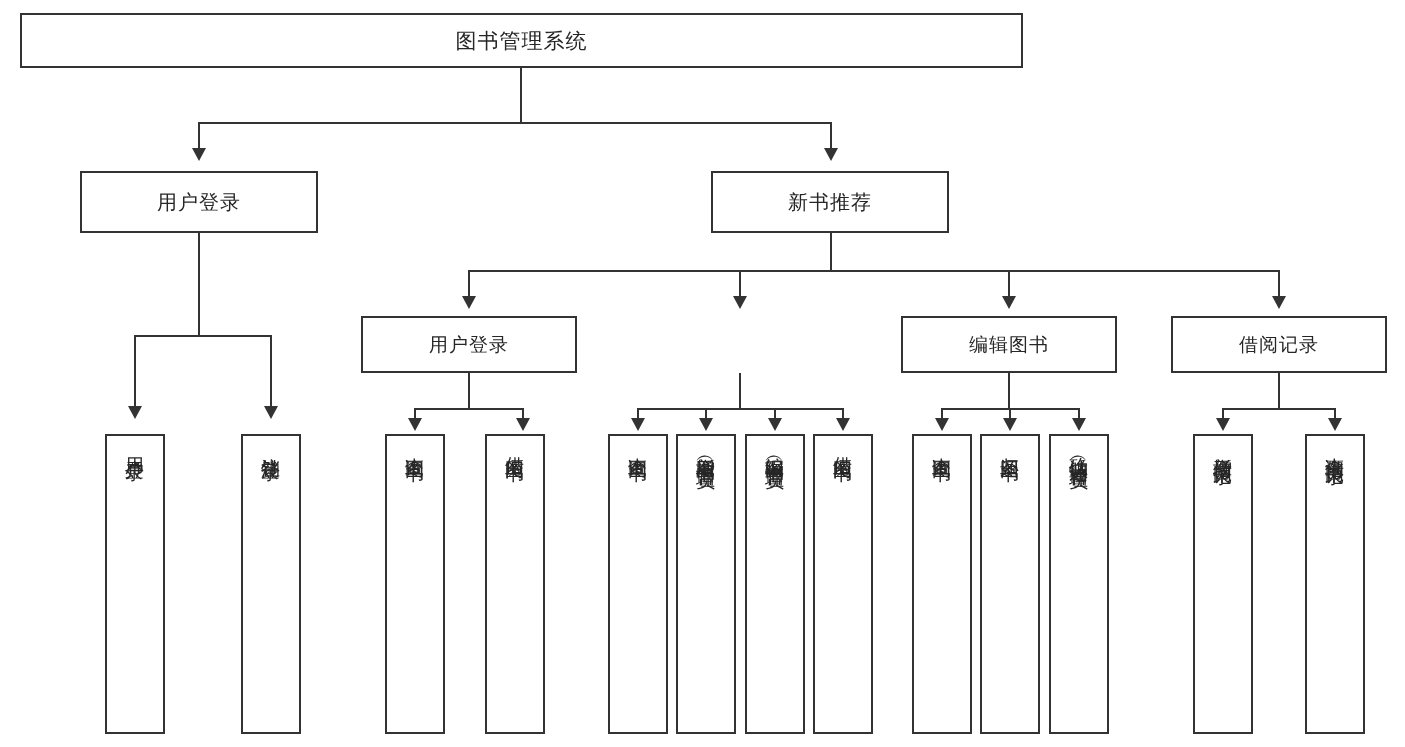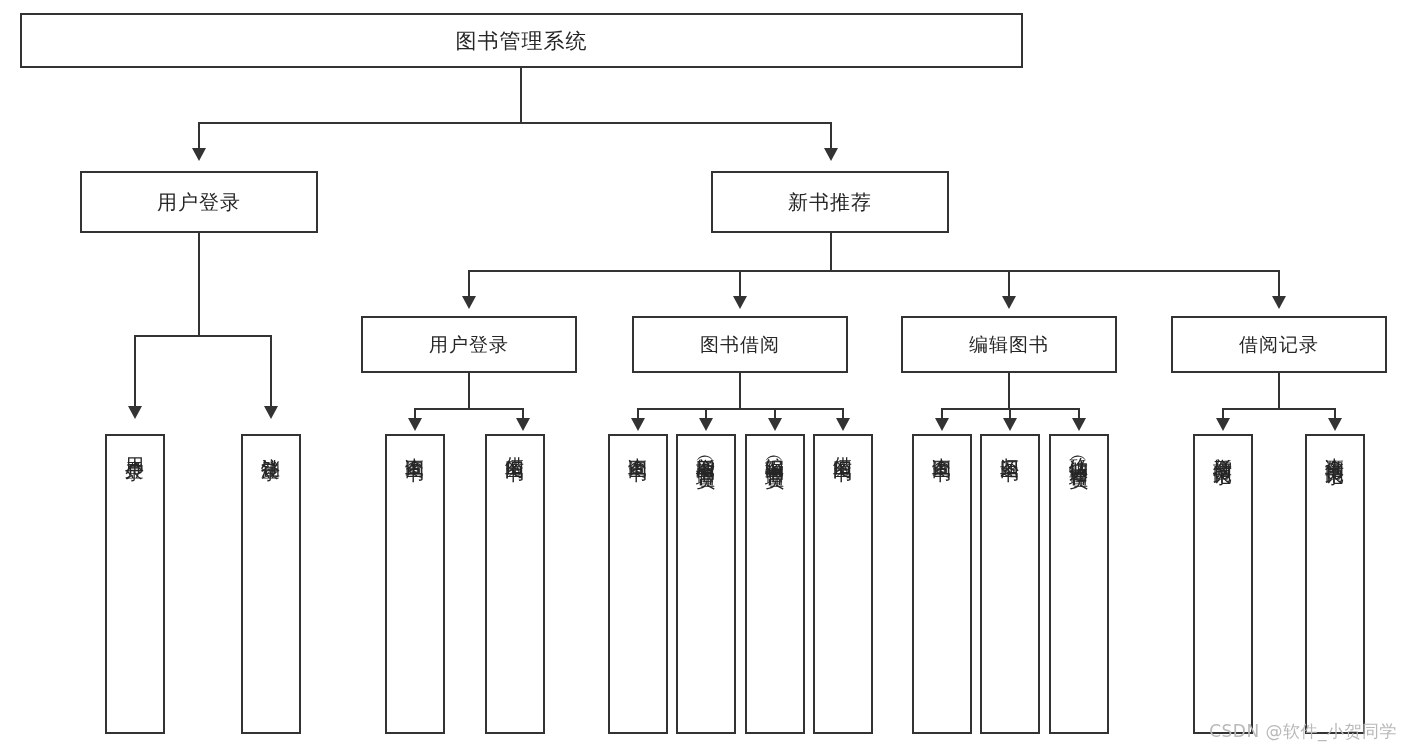--- a/index.html
+++ b/index.html
@@ -132,23 +132,20 @@
   <div class="vline" style="left:1008px; top:270px; width:2px; height:28px;"></div>
   <div class="arrow" style="left:1002px; top:296px;"></div>
 
   <div class="vline" style="left:1278px; top:270px; width:2px; height:28px;"></div>
   <div class="arrow" style="left:1272px; top:296px;"></div>
 
   <div class="node lvl3" style="left:361px; top:316px; width:216px; height:57px;">
     <span class="htext">用户登录</span>
   </div>
 
-  <div class="node lvl3" style="left:632px; top:316px; width:216px; height:57px;">
-    <span class="htext">图书借阅</span>
-  </div>
 
   <div class="node lvl3" style="left:901px; top:316px; width:216px; height:57px;">
     <span class="htext">编辑图书</span>
   </div>
 
   <div class="node lvl3" style="left:1171px; top:316px; width:216px; height:57px;">
     <span class="htext">借阅记录</span>
   </div>
 
   <div class="vline" style="left:468px; top:373px; width:2px; height:36px;"></div>
@@ -222,15 +219,14 @@
     <span class="vtext">确认归还（管理员）</span>
   </div>
 
   <div class="node leaf" style="left:1193px; top:434px; width:60px; height:300px;">
     <span class="vtext">新增借阅记录</span>
   </div>
   <div class="node leaf" style="left:1305px; top:434px; width:60px; height:300px;">
     <span class="vtext">查询借阅记录</span>
   </div>
 
-  <div id="watermark">CSDN @软件_小贺同学</div>
 
 </div>
 
 </body></html>

